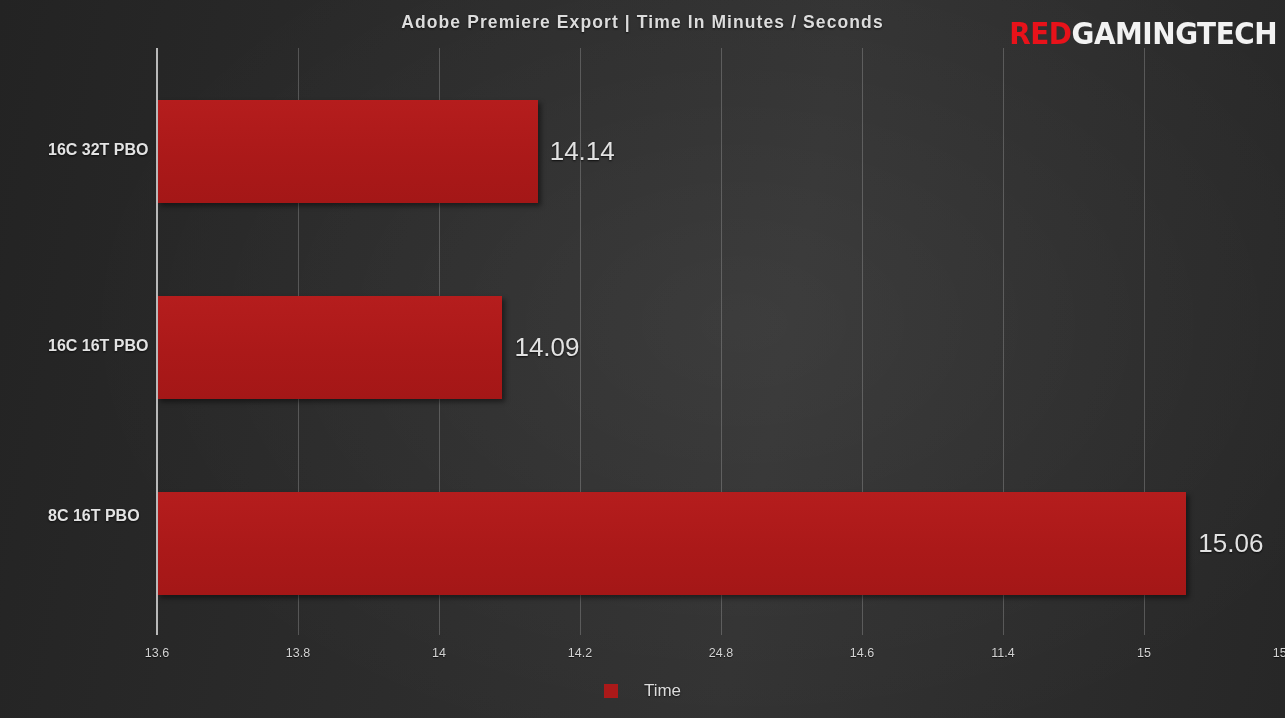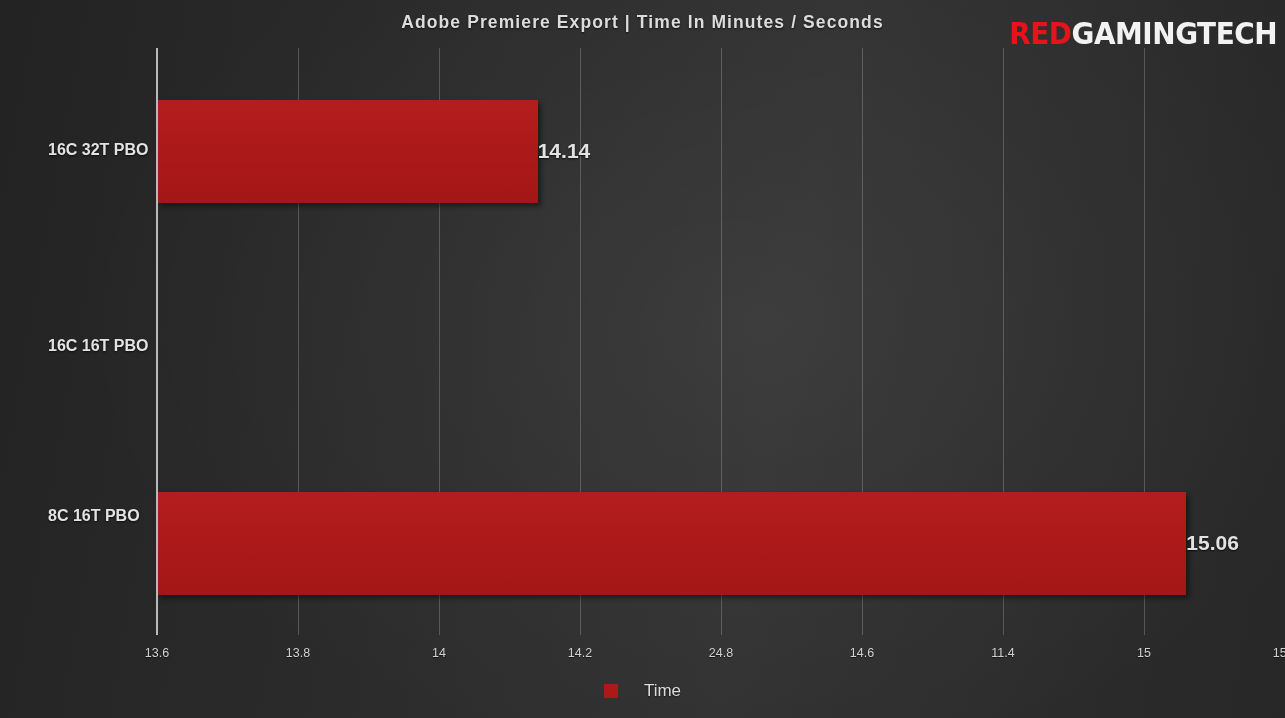--- a/index.html
+++ b/index.html
@@ -96,25 +96,26 @@
     position:absolute;
     left:0; top:0;
     height:103px;
     background:linear-gradient(180deg,#b51d1d 0%, #ab1919 55%, #a41717 100%);
     box-shadow:3px 3px 5px rgba(0,0,0,0.45);
   }
   .bar-value {
     position:absolute;
     top:50%;
     transform:translateY(-50%);
-    font-size:21px;
-    font-weight:bold;
+    font-size:26px;
+    font-weight:normal;
     color:#e2e2e2;
     text-shadow:0 1px 2px rgba(0,0,0,0.75);
     white-space:nowrap;
+    padding-left:12px;
   }
 
   
   .cat-label {
     position:absolute;
     left:0;
     width:148px;
     text-align:right;
     padding-right:10px;
     font-size:16px;
@@ -177,20 +178,24 @@
       <div class="gridline" style="left: 282px;"></div>
       <div class="gridline" style="left: 423px;"></div>
       <div class="gridline" style="left: 564px;"></div>
       <div class="gridline" style="left: 705px;"></div>
       <div class="gridline" style="left: 846px;"></div>
       <div class="gridline" style="left: 987px;"></div>
       <div class="bar-row" style="top: 51.5px; width: 1128px;">
         <div class="bar" style="width: 380.7px; background: linear-gradient(rgb(181, 29, 29) 0%, rgb(171, 25, 25) 55%, rgb(164, 23, 23) 100%);"></div>
         <div class="bar-value" style="left: 380.7px;">14.14</div>
       </div>
+      <div class="bar-row" style="top: 247.5px; width: 1128px;">
+        <div class="bar" style="width: 345.45px; background: linear-gradient(rgb(181, 29, 29) 0%, rgb(171, 25, 25) 55%, rgb(164, 23, 23) 100%);"></div>
+        <div class="bar-value" style="left: 345.45px;">14.09</div>
+      </div>
       <div class="bar-row" style="top: 443.5px; width: 1128px;">
         <div class="bar" style="width: 1029.3px; background: linear-gradient(rgb(181, 29, 29) 0%, rgb(171, 25, 25) 55%, rgb(164, 23, 23) 100%);"></div>
         <div class="bar-value" style="left: 1029.3px;">15.06</div>
       </div>
     </div>
 
   <div id="y-axis-line"></div>
 
   <div id="legend">
     <span id="legend-swatch"></span>

